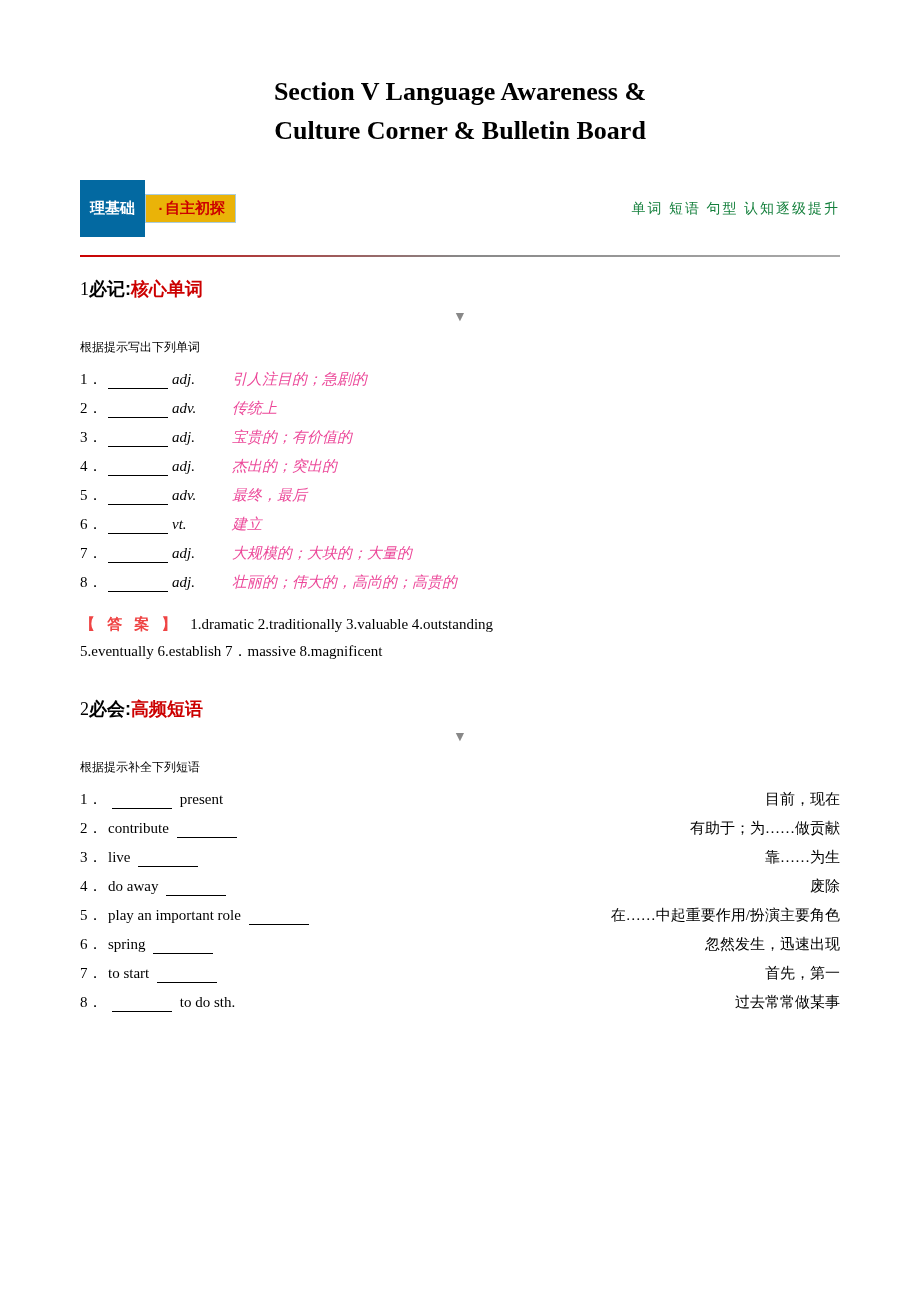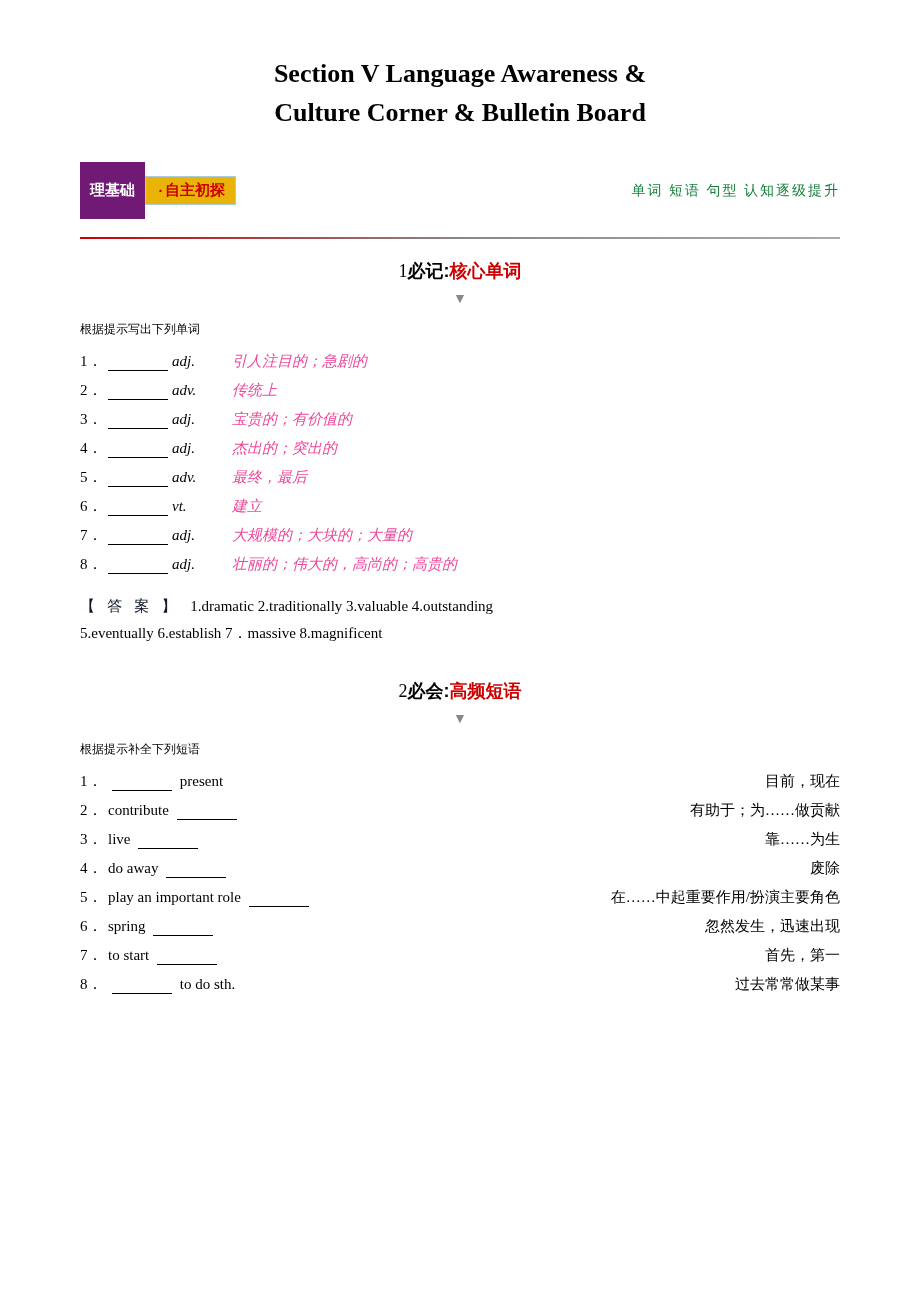--- a/index.html
+++ b/index.html
@@ -12,34 +12,34 @@
       min-height: 1302px;
       padding: 40px 80px;
     }
     .main-title {
       text-align: center;
       font-size: 26px;
       font-weight: bold;
       font-family: "Times New Roman", serif;
       line-height: 1.5;
       margin-bottom: 30px;
-      margin-top: 14px;
+      margin-top: 32px;
     }
     .section-banner {
       display: flex;
       align-items: center;
       justify-content: space-between;
       margin-bottom: 18px;
     }
     .banner-left {
       display: flex;
       align-items: center;
     }
     .banner-tag-dark {
-      background: #701a75;
+      background: #0369a1;
       color: #fff;
       font-size: 15px;
       font-weight: bold;
       padding: 19px 10px;
       font-family: "SimHei", sans-serif;
     }
     .banner-tag-light {
       background: #eab308;
       color: #c00;
       font-size: 15px;
@@ -52,21 +52,21 @@
       font-size: 14px;
       color: #15803d;
       letter-spacing: 2px;
     }
     .underline-bar {
       height: 2px;
       background: linear-gradient(to right, #c00, #888, #aaa);
       margin-bottom: 20px;
     }
     .sub-section-title {
-      text-align: center;
+      text-align: left;
       font-size: 18px;
       font-weight: bold;
       margin-bottom: 8px;
       font-family: "SimHei", "黑体", sans-serif;
     }
     .sub-section-title .num {
       font-family: "SimSun", serif;
       font-weight: normal;
     }
     .sub-section-title .label {
@@ -108,22 +108,22 @@
     }
     .answer-block {
       background: #fff;
       border: none;
       padding: 8px 0;
       margin: 10px 0 16px 0;
       font-size: 15px;
       line-height: 1.8;
     }
     .answer-label {
-      color: #0f172a;
-      font-weight: normal;
+      color: #ef4444;
+      font-weight: bold;
       font-family: "SimHei", sans-serif;
       margin-right: 6px;
       margin-top: 7px;
     }
     .answer-label-bracket {
       letter-spacing: 4px;
     }
     .phrase-item {
       display: flex;
       align-items: baseline;

